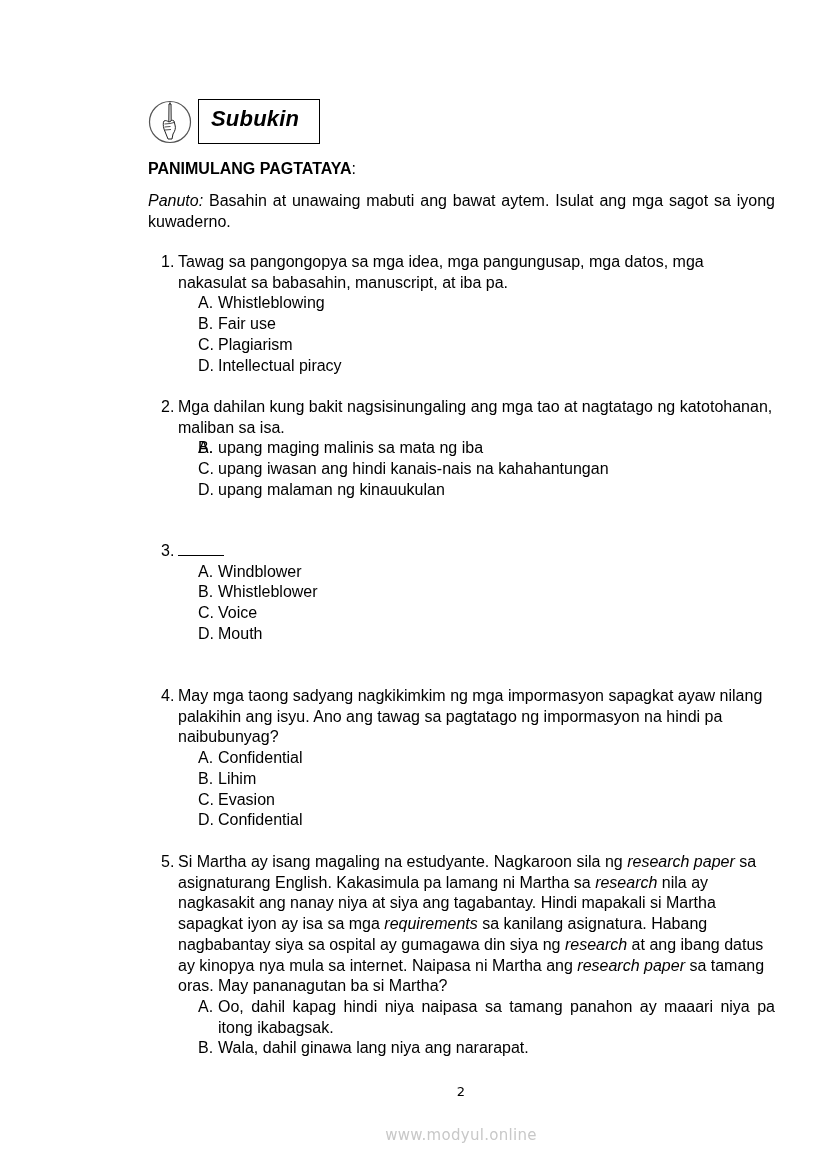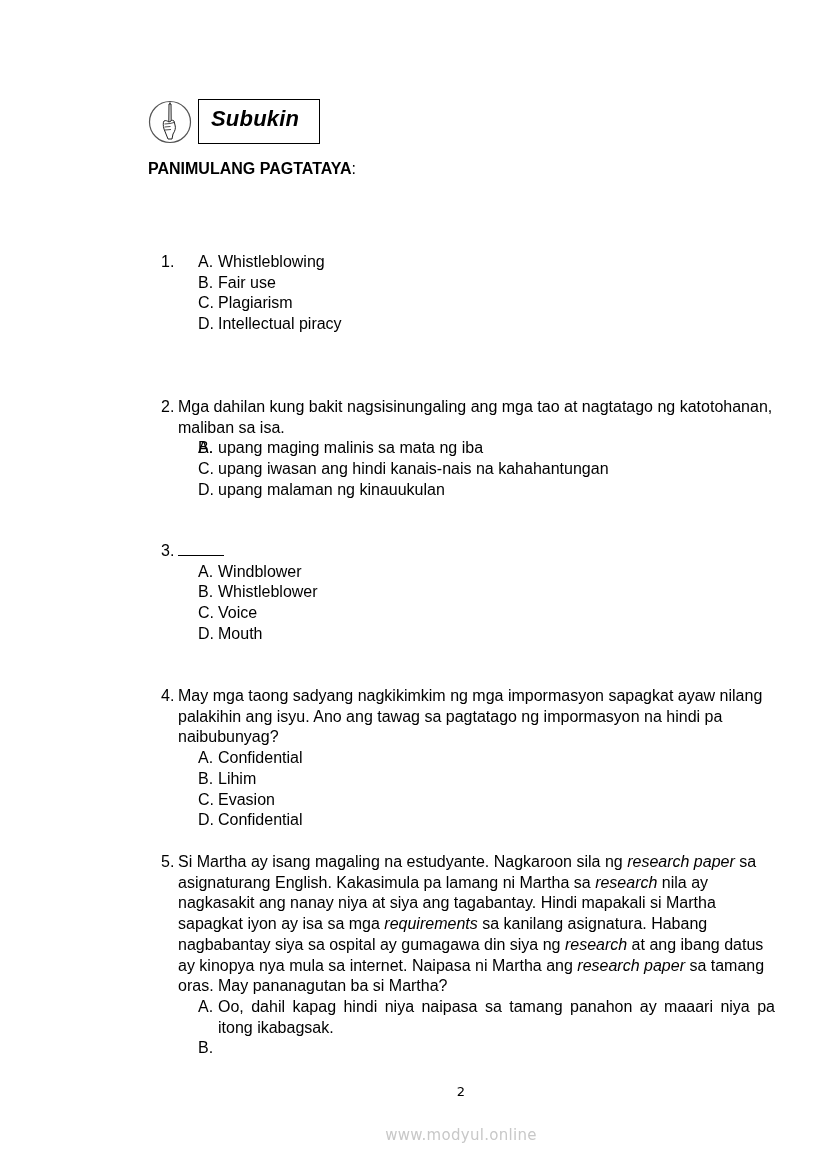--- a/index.html
+++ b/index.html
@@ -46,23 +46,25 @@
     <path d="M16 21 C15 22 15 26 16 29 L18 34 L20 39 L24 39 L25 34 C27 31 28 28 27 25 L26 21 C25 20 23.5 20 23 21 L21 22 C19.5 21 17.5 20 16 21 Z" fill="#fff" stroke="#222" stroke-width="1"></path>
     <path d="M16.5 24 L22 23.5 M16.5 27 L22.5 26.5 M17 30 L23 29.5 M22 23.5 L26 22.5" fill="none" stroke="#222" stroke-width="0.8"></path>
   </svg>
 
   <div class="header-box">
     <span>Subukin</span>
   </div>
 
   <div class="section-title"><span>PANIMULANG PAGTATAYA</span><span class="colon">:</span></div>
 
+  <div class="instructions"><i>Panuto:</i><span> Basahin at unawaing mabuti ang bawat aytem. Isulat ang mga sagot sa iyong kuwaderno.</span></div>
 
   <div class="question" style="top:252px;">
     <span class="q-num">1.</span>
+    <div class="q-text">Tawag sa pangongopya sa mga idea, mga pangungusap, mga datos, mga nakasulat sa babasahin, manuscript, at iba pa.</div>
     <div class="options">
       <div class="option"><span class="opt-letter">A.</span><span>Whistleblowing</span></div>
       <div class="option"><span class="opt-letter">B.</span><span>Fair use</span></div>
       <div class="option"><span class="opt-letter">C.</span><span>Plagiarism</span></div>
       <div class="option"><span class="opt-letter">D.</span><span>Intellectual piracy</span></div>
     </div>
   </div>
 
   <div class="question" style="top:397px;">
     <span class="q-num">2.</span>
@@ -95,19 +97,19 @@
       <div class="option"><span class="opt-letter">C.</span><span>Evasion</span></div>
       <div class="option"><span class="opt-letter">D.</span><span>Confidential</span></div>
     </div>
   </div>
 
   <div class="question" style="top:852px;">
     <span class="q-num">5.</span>
     <div class="q-text" id="q5-text"><span>Si Martha ay isang magaling na estudyante. Nagkaroon sila ng </span><i>research paper</i><span> sa asignaturang English. Kakasimula pa lamang ni Martha sa </span><i>research</i><span> nila ay nagkasakit ang nanay niya at siya ang tagabantay. Hindi mapakali si Martha sapagkat iyon ay isa sa mga </span><i>requirements</i><span> sa kanilang asignatura. Habang nagbabantay siya sa ospital ay gumagawa din siya ng </span><i>research</i><span> at ang ibang datus ay kinopya nya mula sa internet. Naipasa ni Martha ang </span><i>research paper</i><span> sa tamang oras. May pananagutan ba si Martha?</span></div>
     <div class="options">
       <div class="option"><span class="opt-letter">A.</span><span>Oo, dahil kapag hindi niya naipasa sa tamang panahon ay maaari niya pa itong ikabagsak.</span></div>
-      <div class="option"><span class="opt-letter">B.</span></div>
+      <div class="option"><span class="opt-letter">B.</span><span>Wala, dahil ginawa lang niya ang nararapat.</span></div>
     </div>
   </div>
 
   <div class="page-number">2</div>
   <div class="watermark">www.modyul.online</div>
 </div>
 
 </body></html>

